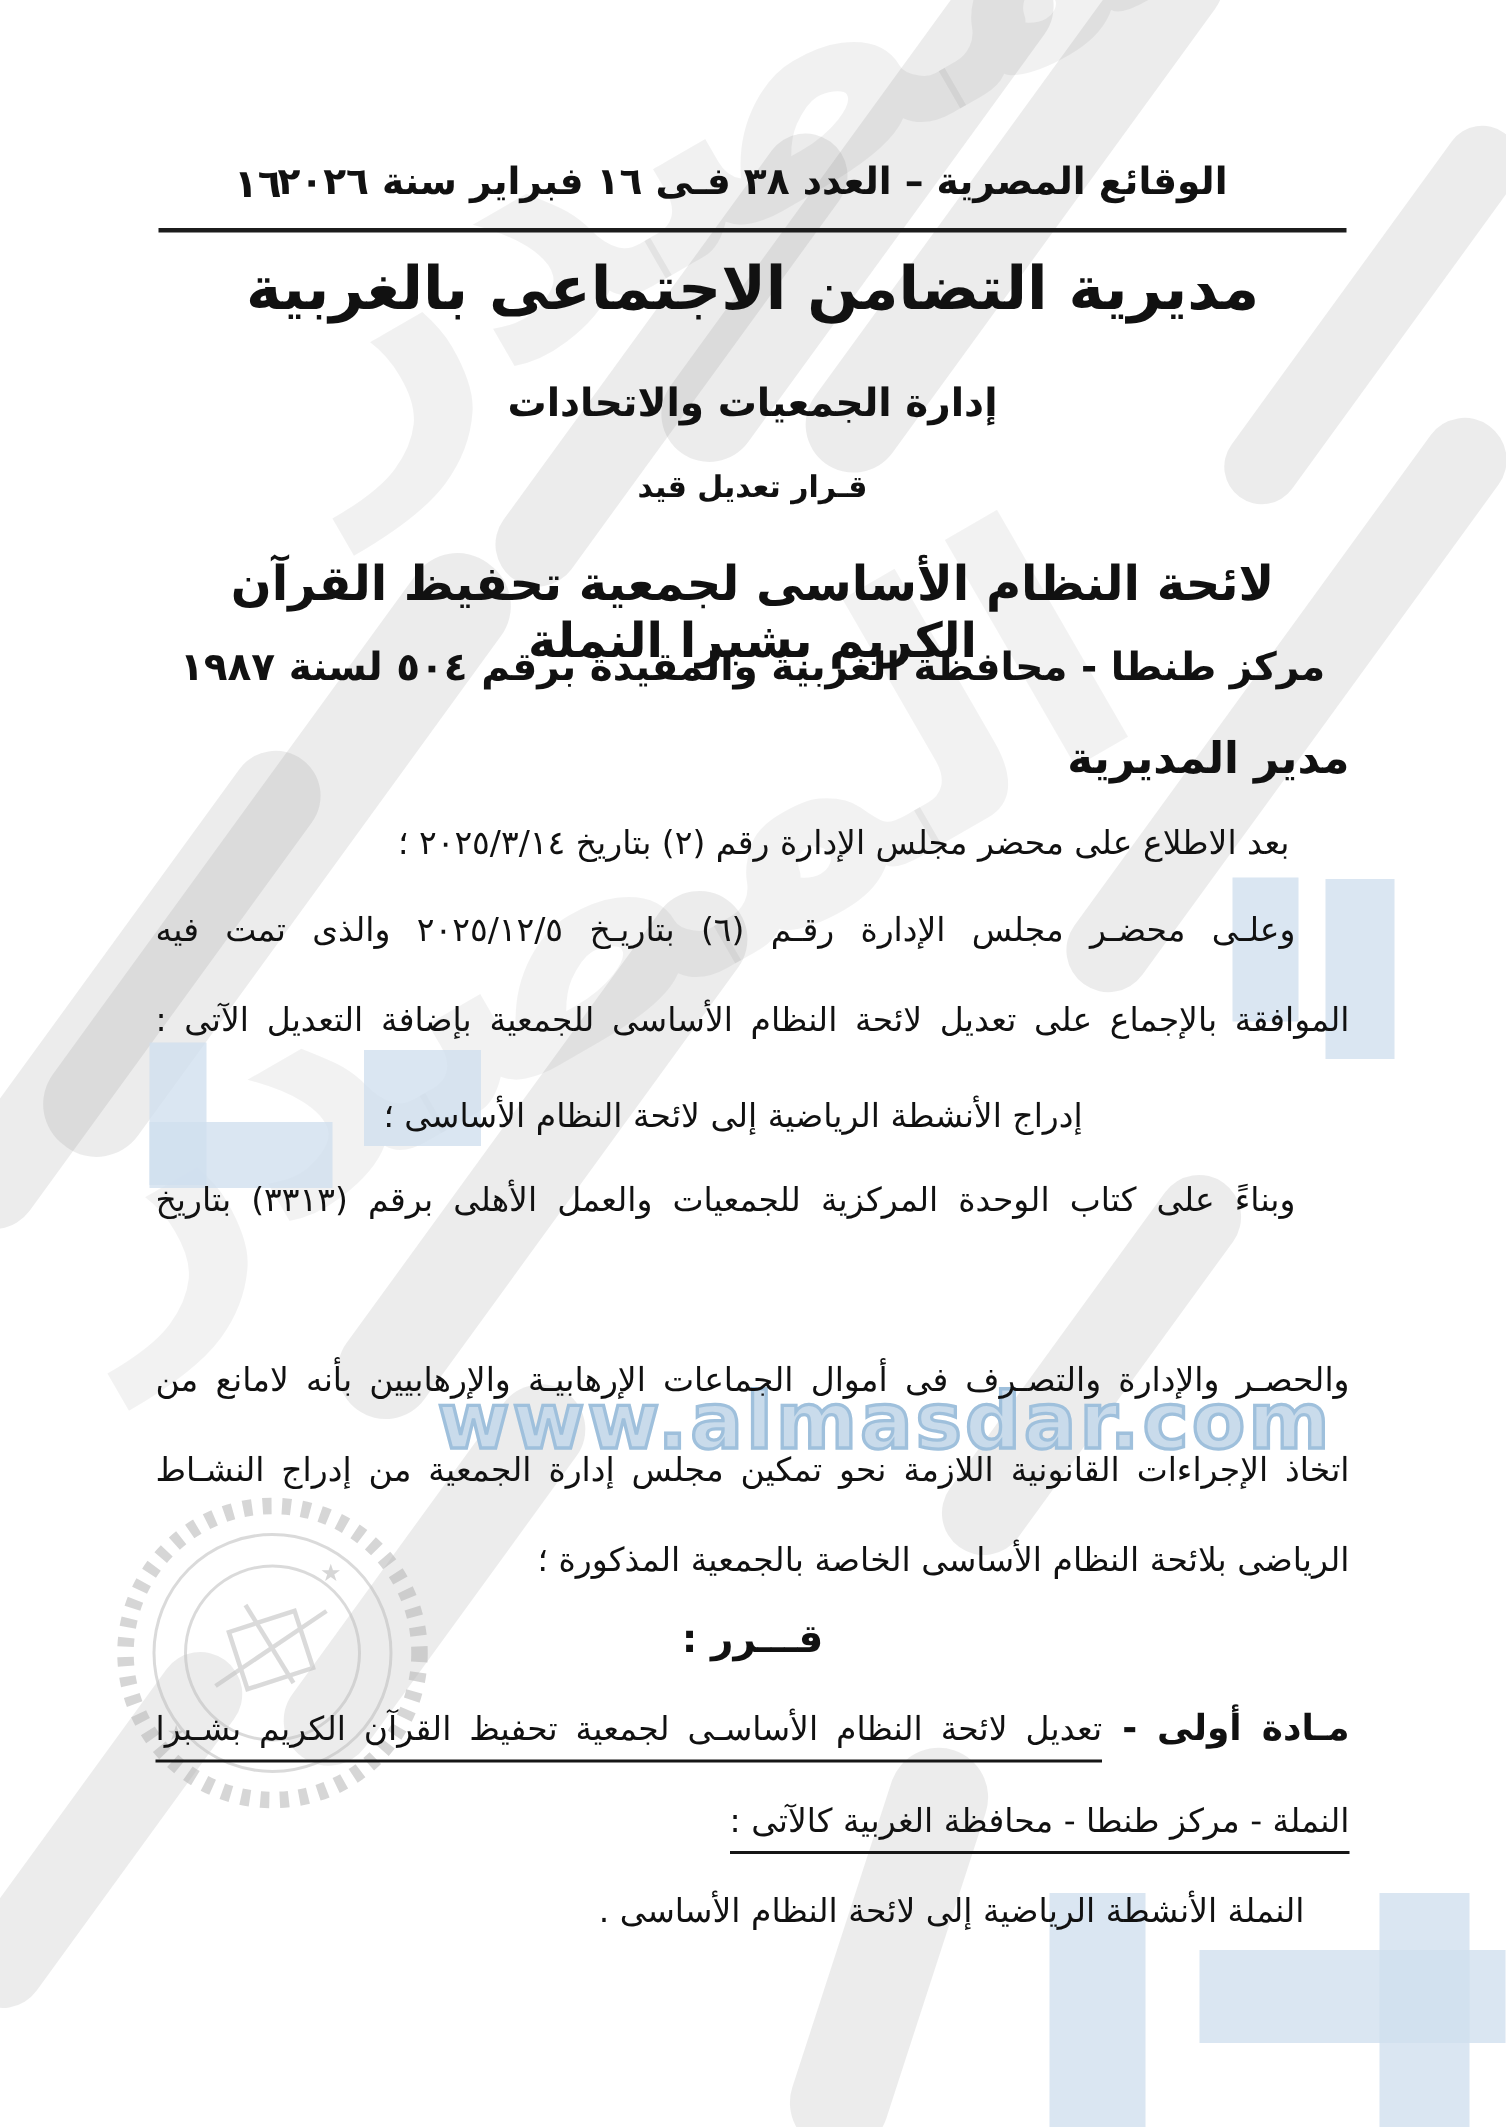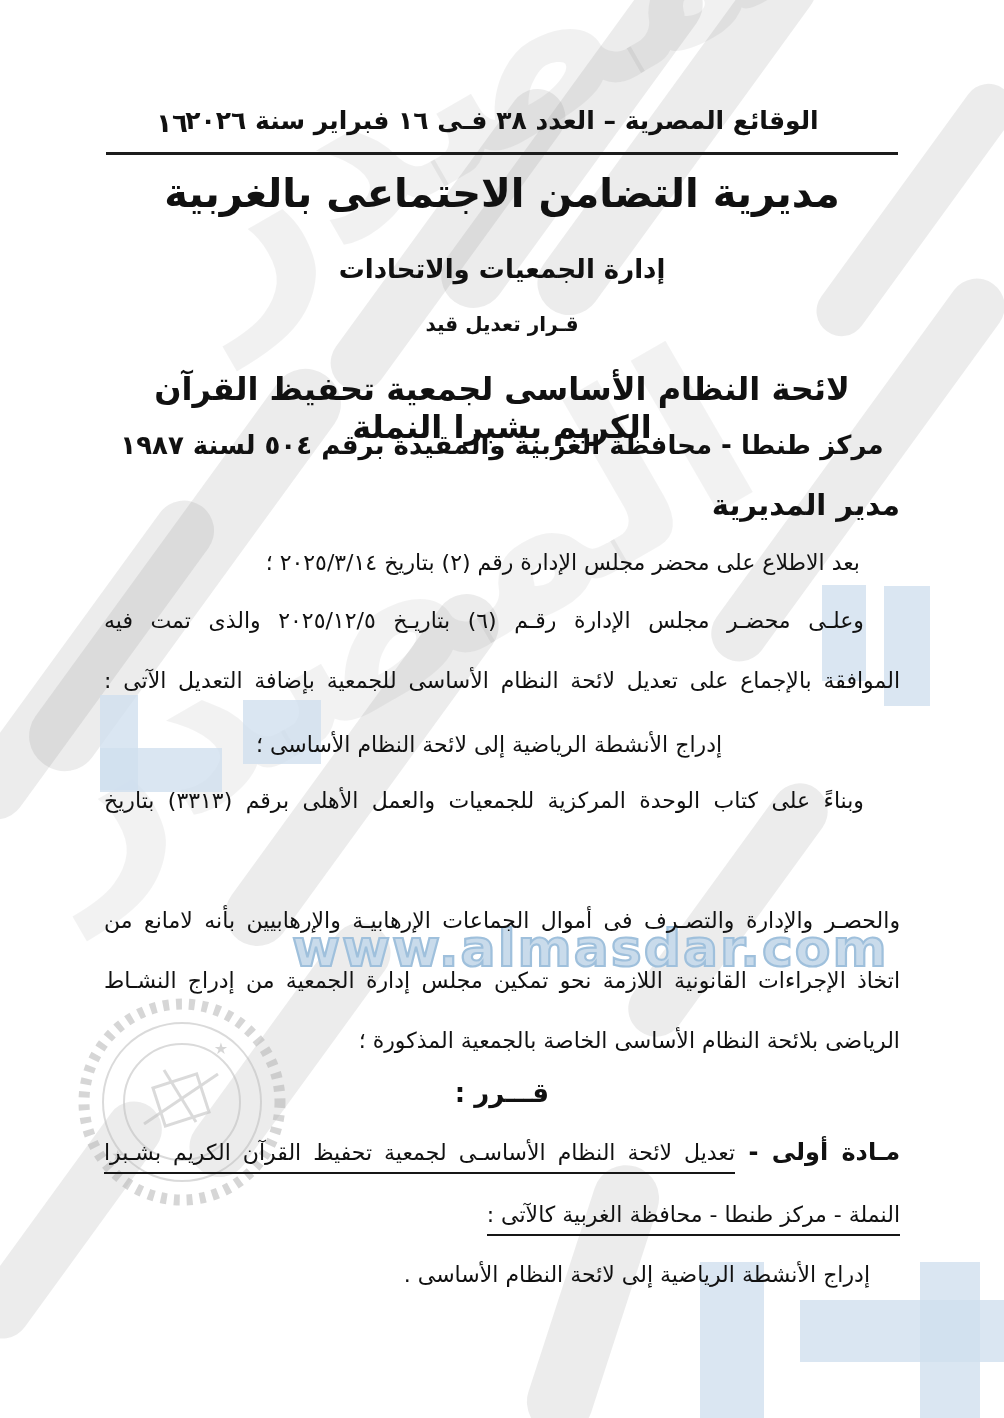--- a/index.html
+++ b/index.html
@@ -124,15 +124,15 @@
 
   <div class="txt qarr center">قـــرر :</div>
 
   <div class="txt bodyline just art1">
     <span class="bold-label">مـادة أولى - </span>
     <span class="uline">تعديل لائحة النظام الأساسـى لجمعية تحفيظ القرآن الكريم بشـبرا</span>
   </div>
   <div class="txt bodyline right art2">
     <span class="uline">النملة - مركز طنطا - محافظة الغربية كالآتى :</span>
   </div>
-  <div class="txt bodyline right artclose">إدراج الأنشطة الرياضية إلى لائحة النظام الأساسى .</div>
+  <div class="txt bodyline right artclose">النملة الأنشطة الرياضية إلى لائحة النظام الأساسى .</div>
 
 </div>
 
 </body></html>

